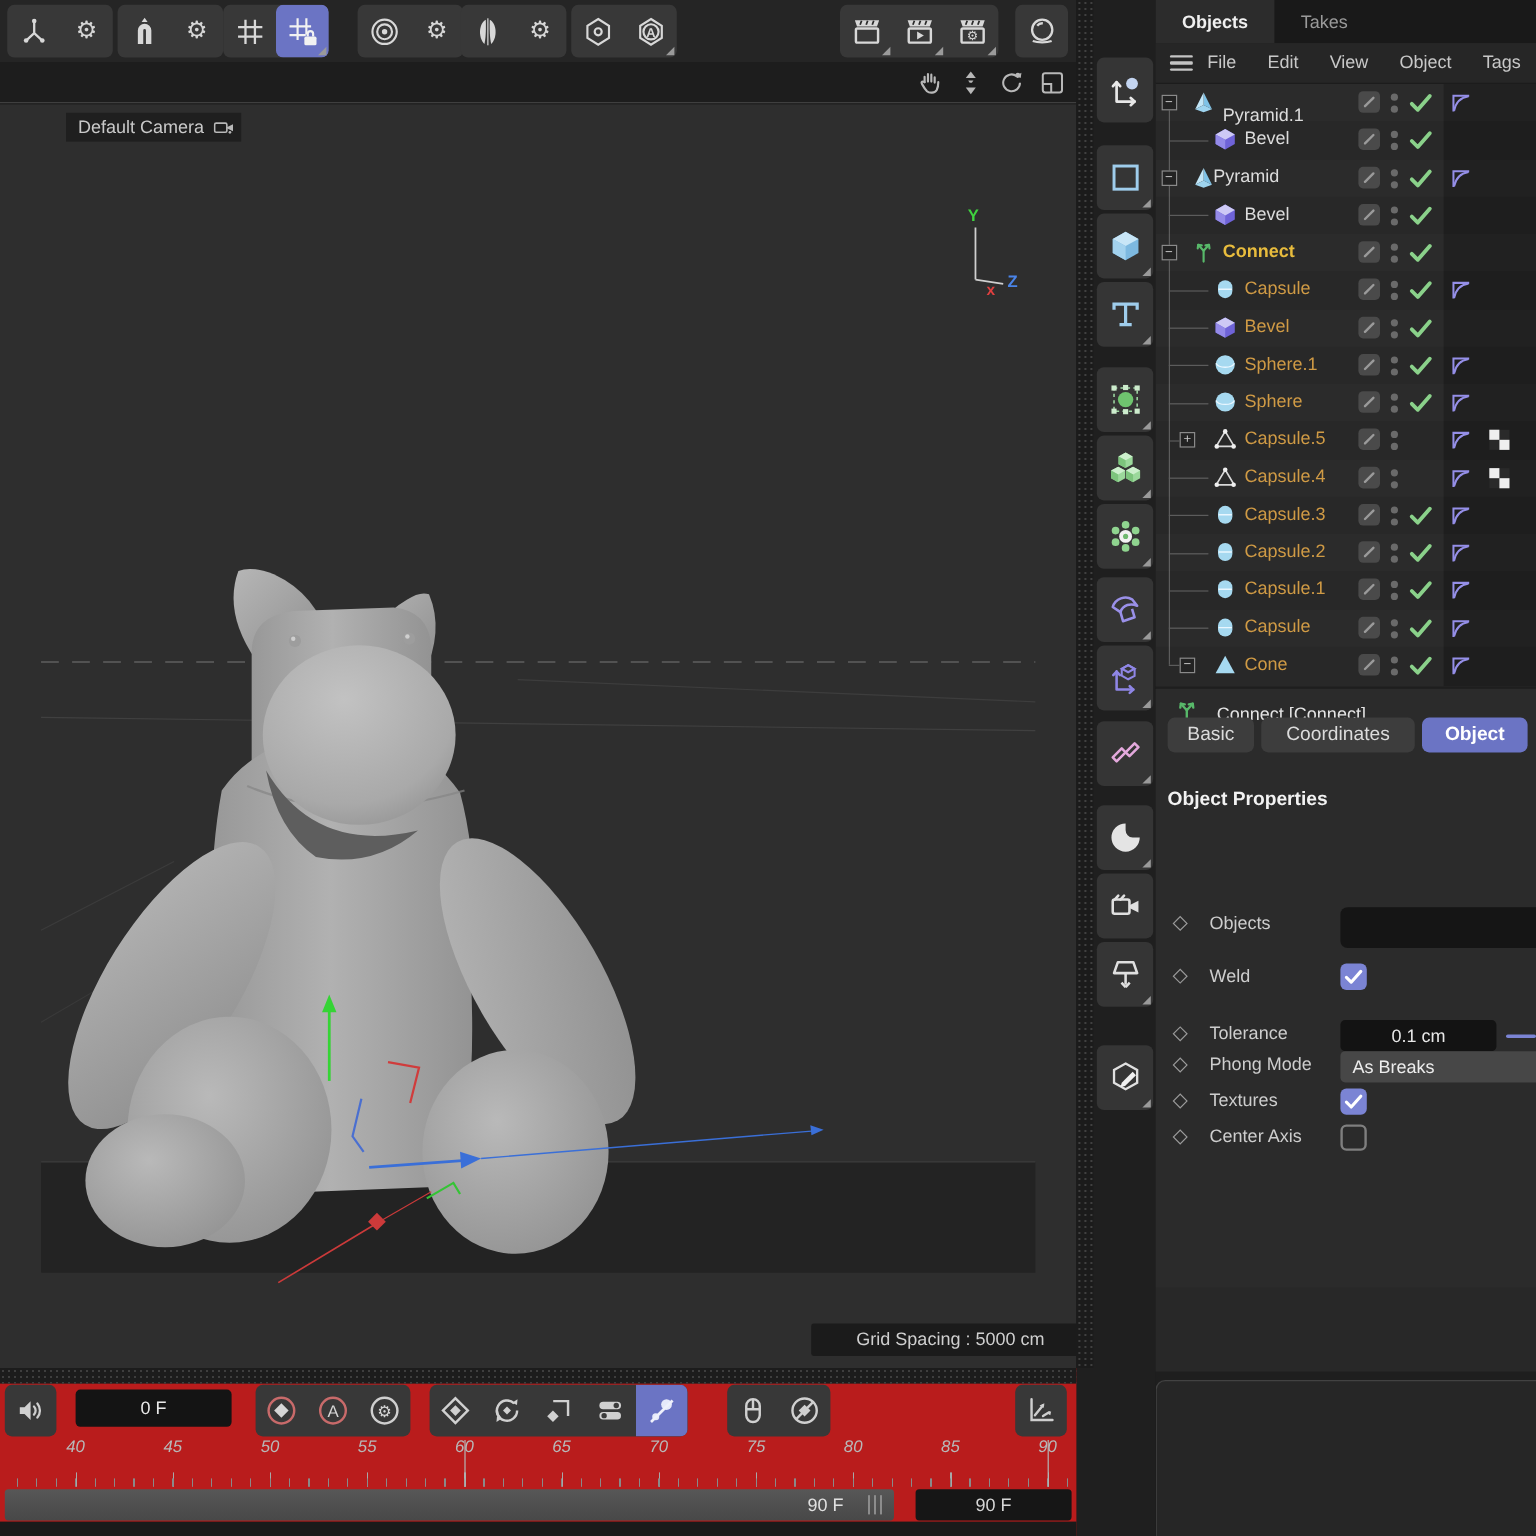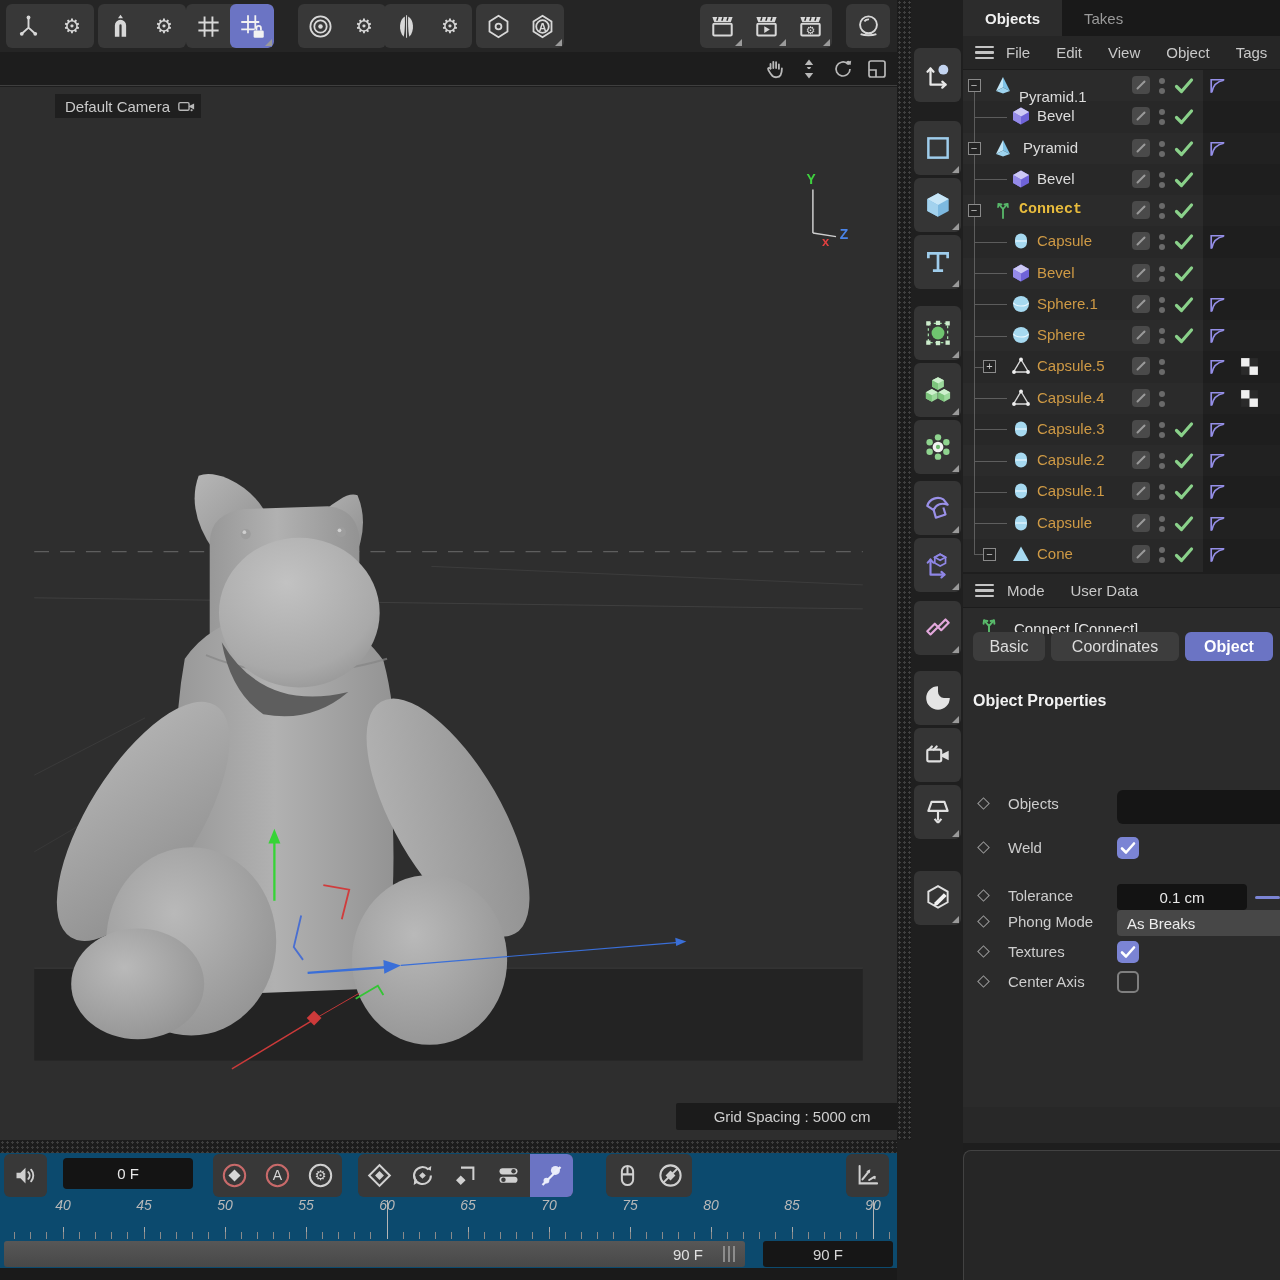--- a/index.html
+++ b/index.html
@@ -66,21 +66,21 @@
   .plabel{position:absolute;left:45px;top:3px;color:#cdcdcd;}
   .cb{position:absolute;left:154px;top:1px;width:22px;height:22px;border-radius:5px;cursor:pointer;}
   .cb.checked{background:#7b84d4;}
   .cb.unchecked{border:2px solid #7f7f7f;background:transparent;}
   .cb svg{width:22px;height:22px;}
   .listbox{position:absolute;left:154px;top:-2px;width:170px;height:34px;background:#151515;border-radius:6px;cursor:pointer;}
   .valfield{position:absolute;left:154px;top:0;width:130px;height:26px;background:#131313;border-radius:4px;color:#e8e8e8;display:flex;align-items:center;justify-content:center;cursor:text;}
   .sliderline{position:absolute;left:292px;top:12px;width:25px;height:3px;background:#7b84d4;border-radius:2px;cursor:pointer;}
   .dropdown{position:absolute;left:154px;top:0;width:170px;height:26px;background:#474747;border-radius:4px;color:#ececec;display:flex;align-items:center;padding-left:10px;cursor:pointer;}
   
-  #timeline{left:0;top:1140px;width:897px;height:140px;background:#0c4a6e;}
+  #timeline{left:0;top:1140px;width:897px;height:140px;background:#b91c1c;}
   #tl-dots{position:absolute;left:0;top:0;width:897px;height:13px;background-color:#1c1c1c;background-image:radial-gradient(#3e3e3e 1.1px,transparent 1.3px);background-size:5px 5px;}
   .tl-group{position:absolute;top:14px;display:flex;background:#383838;border-radius:6px;height:43px;overflow:hidden;}
   .tl-cell{width:43px;height:43px;display:flex;align-items:center;justify-content:center;position:relative;cursor:pointer;}
   .tl-cell svg{width:27px;height:27px;}
   .tl-cell.active{background:#6b74c4;}
   #frame-field{position:absolute;left:63px;top:18px;width:130px;height:31px;background:#141414;border-radius:4px;color:#e8e8e8;display:flex;align-items:center;justify-content:center;cursor:text;}
   .rlabel{position:absolute;top:57px;width:40px;text-align:center;color:#b8b8b8;font-size:14px;font-style:italic;}
   #ticks{position:absolute;left:0;top:82px;width:897px;height:17px;
     background-image:repeating-linear-gradient(90deg,#8a8a8a 0 1px,transparent 1px 16.2px),repeating-linear-gradient(90deg,#a8a8a8 0 1px,transparent 1px 81px);
     background-size:100% 7px,100% 12px;background-position:14.4px bottom,63px bottom;background-repeat:no-repeat,no-repeat;}
@@ -520,21 +520,21 @@
         </div>
         <div class="orow alt" style="top: 62.5px;">
           <div class="xbox" style="left: 4.5px; top: 9px;">−</div>
           <span class="oicon" style="left: 30px; top: 5px;">
             <svg viewBox="0 0 20 20">
               <path d="M10 2L17 16l-7-3.5z" fill="#7fc2e6"></path>
               <path d="M10 2L3 16l7-3.5z" fill="#c2e6f7"></path>
               <path d="M3 16l7-3.5L17 16l-7 2.5z" fill="#9ed4ef"></path>
             </svg>
           </span>
-          <span class="oname c-white" style="left: 60px; top: 6px;">Pyramid</span>
+          <span class="oname c-white" style="left: 48px; top: 6px;">Pyramid</span>
           <span class="slash" style="top: 5px;"><svg viewBox="0 0 20 20">
               <rect x="1" y="1" width="18" height="18" rx="4" fill="#4a4a4a"></rect>
               <path d="M6.5 13.5l7-7" stroke="#9a9a9a" stroke-width="2" stroke-linecap="round"></path>
             </svg></span>
           <span class="vdots" style="top: 4px;"><svg viewBox="0 0 12 24">
               <circle cx="6" cy="7" r="3" fill="#6a6a6a"></circle>
               <circle cx="6" cy="17" r="3" fill="#6a6a6a"></circle>
             </svg></span>
           <span class="chk" style="top: 6px;"><svg viewBox="0 0 22 20">
               <path d="M3.5 10.5l5 5L18.5 4" fill="none" stroke="#8ad18a" stroke-width="3.2" stroke-linecap="round" stroke-linejoin="round"></path>
@@ -568,21 +568,21 @@
         </div>
         <div class="orow alt" style="top: 125px;">
           <div class="xbox" style="left: 4.5px; top: 9px;">−</div>
           <span class="oicon" style="left: 30px; top: 5px;">
             <svg viewBox="0 0 20 20" fill="none" stroke="#58b96a" stroke-width="1.8" stroke-linecap="round">
               <path d="M10 18V9"></path>
               <path d="M10 9L5.5 4M10 9l4.5-5"></path>
               <path d="M5.5 4l-.4 3M5.5 4l3 .5M14.5 4l.4 3M14.5 4l-3 .5"></path>
             </svg>
           </span>
-          <span class="oname c-yellow" style="left: 56px; top: 6px; font-family: Liberation Mono, monospace;">Connect</span>
+          <span class="oname c-yellow" style="left: 56px; top: 6px;">Connect</span>
           <span class="slash" style="top: 5px;"><svg viewBox="0 0 20 20">
               <rect x="1" y="1" width="18" height="18" rx="4" fill="#4a4a4a"></rect>
               <path d="M6.5 13.5l7-7" stroke="#9a9a9a" stroke-width="2" stroke-linecap="round"></path>
             </svg></span>
           <span class="vdots" style="top: 4px;"><svg viewBox="0 0 12 24">
               <circle cx="6" cy="7" r="3" fill="#6a6a6a"></circle>
               <circle cx="6" cy="17" r="3" fill="#6a6a6a"></circle>
             </svg></span>
           <span class="chk" style="top: 6px;"><svg viewBox="0 0 22 20">
               <path d="M3.5 10.5l5 5L18.5 4" fill="none" stroke="#8ad18a" stroke-width="3.2" stroke-linecap="round" stroke-linejoin="round"></path>
@@ -866,29 +866,20 @@
             </svg></span>
           <span class="tagicon" style="left: 244px; top: 5px;"><svg viewBox="0 0 20 20" fill="none" stroke="#958fe8" stroke-width="1.6">
               <path d="M4 17V4.5h12.5"></path>
               <path d="M4.5 16.5Q6.5 6.5 16 5"></path>
             </svg></span>
         </div>
       </div>
   </div>
 
   <div id="attribute-manager" class="abs panel" style="top:574px;height:569px;">
-    <div class="menurow" id="am-menurow">
-      <div class="hamb">
-          <i></i>
-          <i></i>
-          <i></i>
-        </div>
-    <span class="menu-item">Mode</span>
-        <span class="menu-item">User Data</span>
-      </div>
     <div id="attr-body">
       <div id="attr-title">
         <span id="attr-title-icon"><svg viewBox="0 0 20 20" fill="none" stroke="#58b96a" stroke-width="1.8" stroke-linecap="round">
               <path d="M10 18V9"></path>
               <path d="M10 9L5.5 4M10 9l4.5-5"></path>
               <path d="M5.5 4l-.4 3M5.5 4l3 .5M14.5 4l.4 3M14.5 4l-3 .5"></path>
             </svg></span>
         <span>Connect [Connect]</span>
       </div>
       <div id="sec-tabs">

